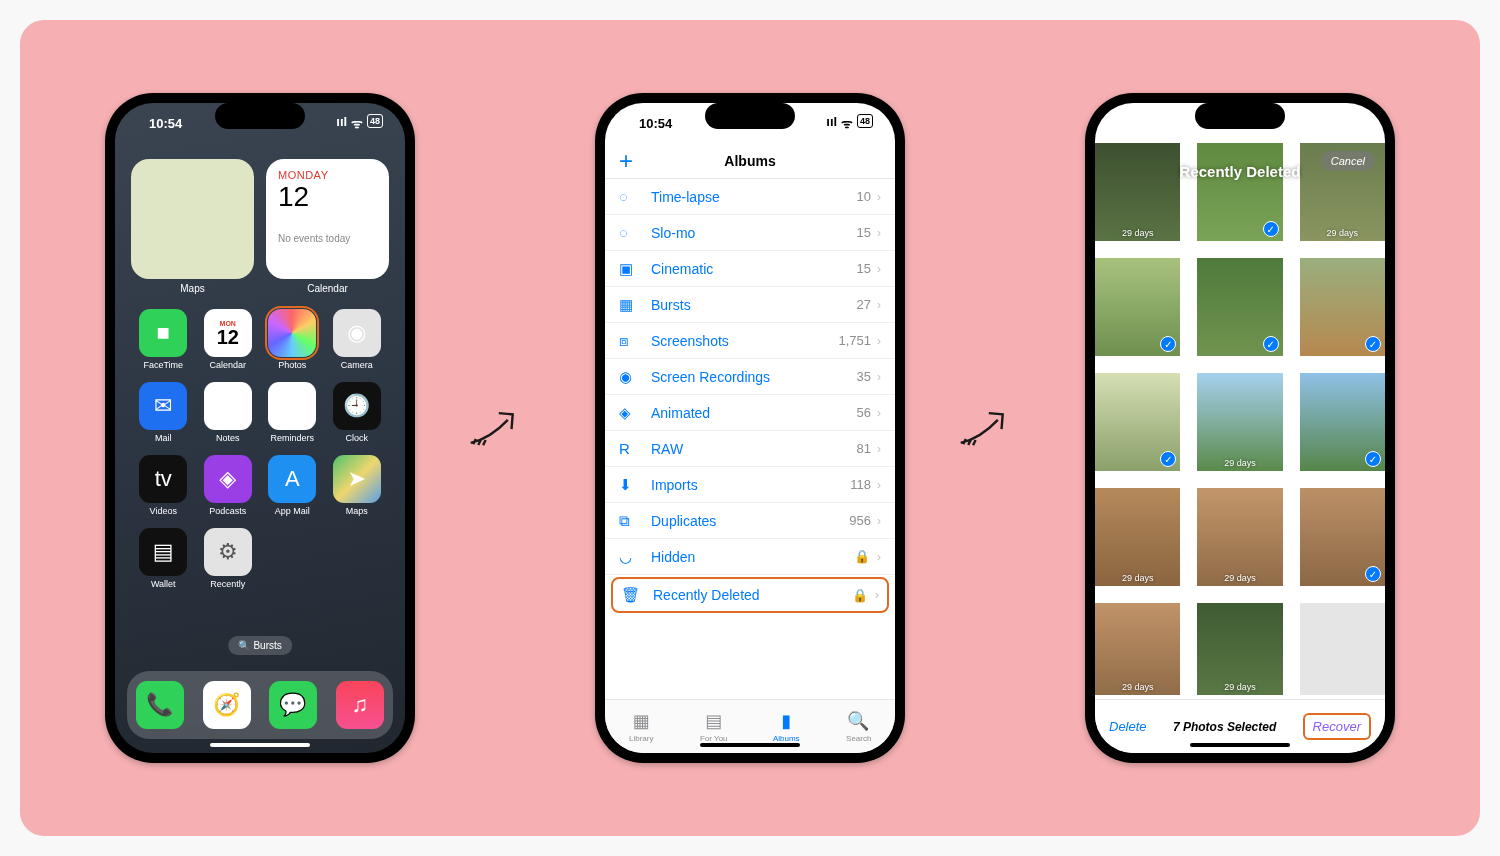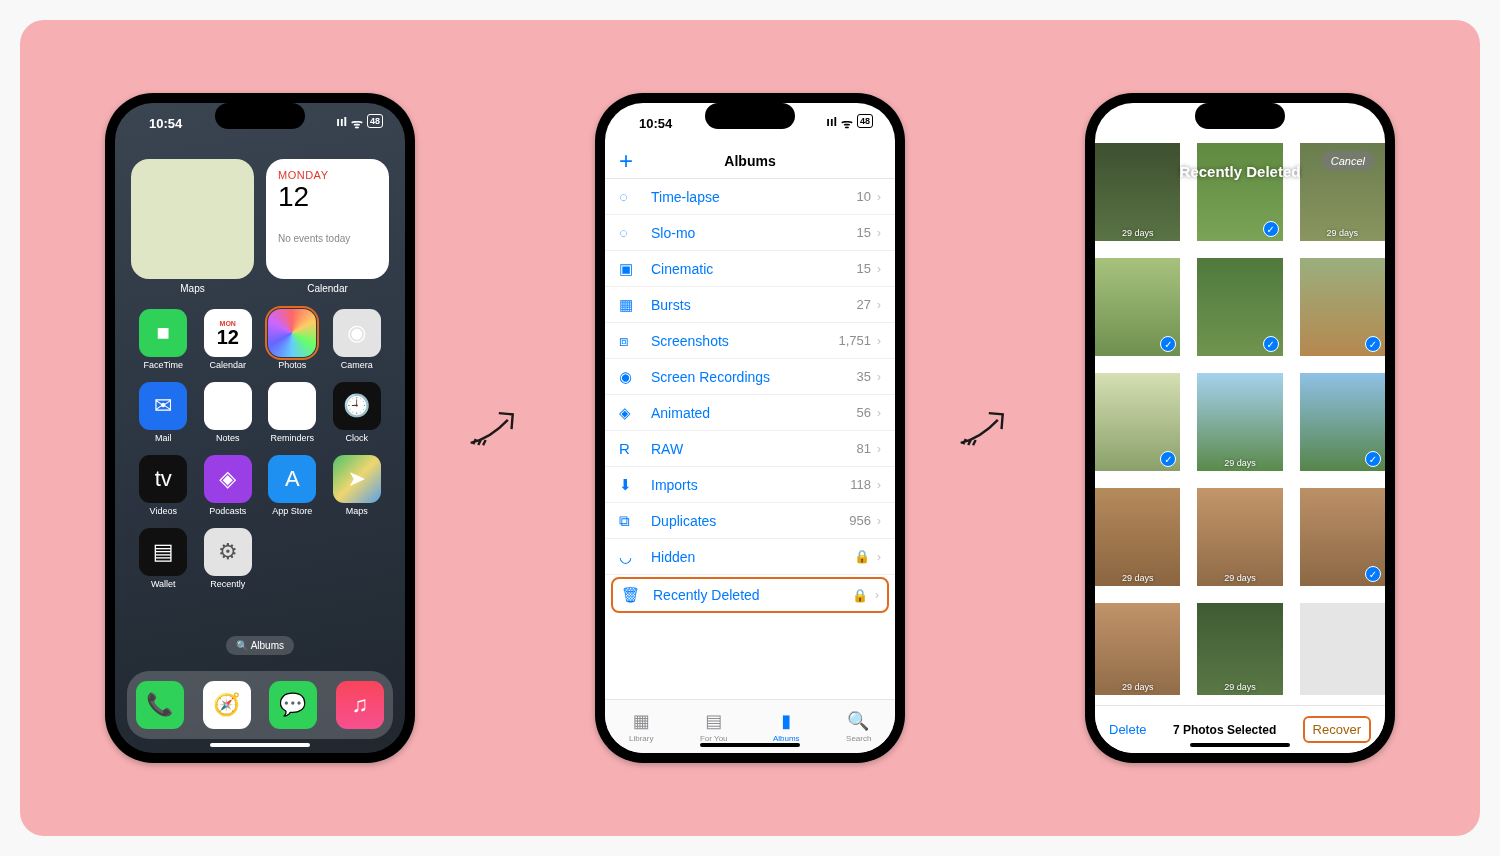--- a/index.html
+++ b/index.html
@@ -71,24 +71,24 @@
 .rd-title { position:absolute; top:60px; left:0; right:0; text-align:center; color:#fff; font-size:15px; font-weight:600; text-shadow:0 0 4px rgba(0,0,0,.5); z-index:20; }
 .rd-cancel { position:absolute; top:48px; right:10px; background:rgba(120,120,120,.7); color:#fff; font-size:11px; padding:4px 10px; border-radius:12px; z-index:25;font-style:italic; }
 .rd-bg1{background:linear-gradient(#3d5030,#5a7344)}.rd-bg2{background:linear-gradient(#5f8a3f,#7aa357)}.rd-bg3{background:linear-gradient(#6a7d4e,#8a9560)}
 .rd-bg4{background:linear-gradient(#a7c27d,#6f9050)}.rd-bg5{background:linear-gradient(#4f7a3c,#70944f)}.rd-bg6{background:linear-gradient(#9aaf7e,#b6884f)}
 .rd-bg7{background:linear-gradient(#d5dfb3,#8aa06a)}.rd-bg8{background:linear-gradient(#a6d1ef,#5a8a4a)}.rd-bg9{background:linear-gradient(#8fc1e6,#56854a)}
 .rd-bg10{background:linear-gradient(#b58a5c,#8a6540)}.rd-bg11{background:linear-gradient(#c3966a,#8f6b47)}.rd-bg12{background:linear-gradient(#bb9067,#8c6845)}
 .rd-bg13{background:linear-gradient(#c19369,#906c48)}.rd-bg14{background:linear-gradient(#3f5b33,#5a7845)}.rd-bg15{background:#e5e5e5}
 .rd-info { position:absolute; top:512px; left:0; right:0; padding:6px 18px; text-align:center; }
 .rd-info .h { font-size:12px; font-weight:600; margin-bottom:4px; }
 .rd-info .p { font-size:9px; color:#8e8e93; line-height:1.35; }
-.rd-bar { position:absolute; bottom:0; left:0; right:0; height:48px; border-top:1px solid #e5e5e5; display:flex; align-items:center; justify-content:space-between; padding:0 14px; background:#fff; }
+.rd-bar { position:absolute; bottom:0; left:0; right:0; height:54px; border-top:1px solid #e5e5e5; display:flex; align-items:center; justify-content:space-between; padding:0 14px; background:#fff;font-style:italic; }
 .rd-bar .del { color:#007aff; font-size:13px; }
 .rd-bar .sel { font-size:12px; font-weight:600; }
-.rd-bar .rec { color:#a16207; font-size:13px; border:2px solid #e06a1f; border-radius:6px; padding:4px 8px; }
+.rd-bar .rec { color:#8b5cf6; font-size:13px; border:2px solid #e06a1f; border-radius:6px; padding:4px 8px; }
 
 
 .arrow { font-size:56px; color:#1a1a1a; transform:rotate(-8deg); font-weight:700; letter-spacing:-8px; text-shadow: 2px 0 0 #1a1a1a, -2px 0 0 #1a1a1a; }
 .arrow svg { width:80px; height:60px; }
 .arrow path { stroke:#1a1a1a; stroke-width:3; fill:none; }
 </style>
 </head>
 <body>
 
 <div class="canvas">
@@ -159,36 +159,36 @@
           <div class="app">
             <div class="icon bg-black">tv</div>
             <div class="lbl">Videos</div>
           </div>
           <div class="app">
             <div class="icon bg-purple">◈</div>
             <div class="lbl">Podcasts</div>
           </div>
           <div class="app">
             <div class="icon bg-bluesky">A</div>
-            <div class="lbl">App Store</div>
+            <div class="lbl">App Mail</div>
           </div>
           <div class="app">
             <div class="icon bg-maps">➤</div>
             <div class="lbl">Maps</div>
           </div>
           <div class="app">
             <div class="icon bg-black">▤</div>
             <div class="lbl">Wallet</div>
           </div>
           <div class="app">
             <div class="icon bg-settings">⚙</div>
             <div class="lbl">Recently</div>
           </div>
         </div>
-      <div class="search-pill">🔍 Albums</div>
+      <div class="search-pill">🔍 Bursts</div>
       <div class="dock" id="dock">
           <div class="icon bg-green">📞</div>
           <div class="icon bg-safari">🧭</div>
           <div class="icon bg-msg">💬</div>
           <div class="icon bg-music">♫</div>
         </div>
       <div class="home-bar light"></div>
     </div>
   </div>
 

